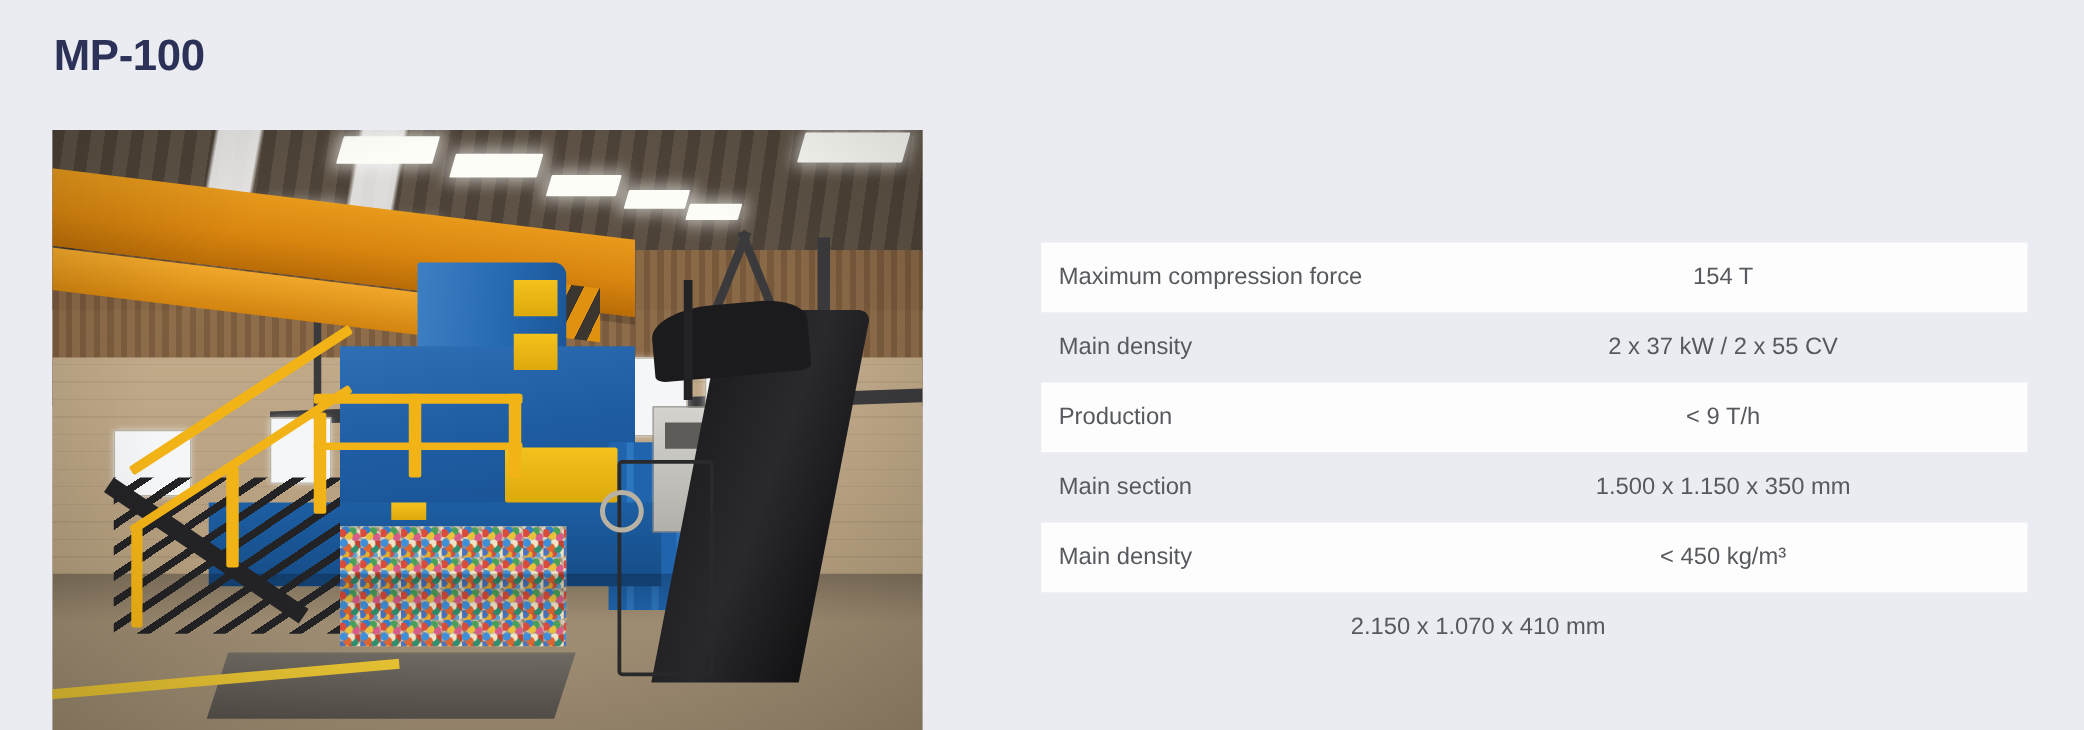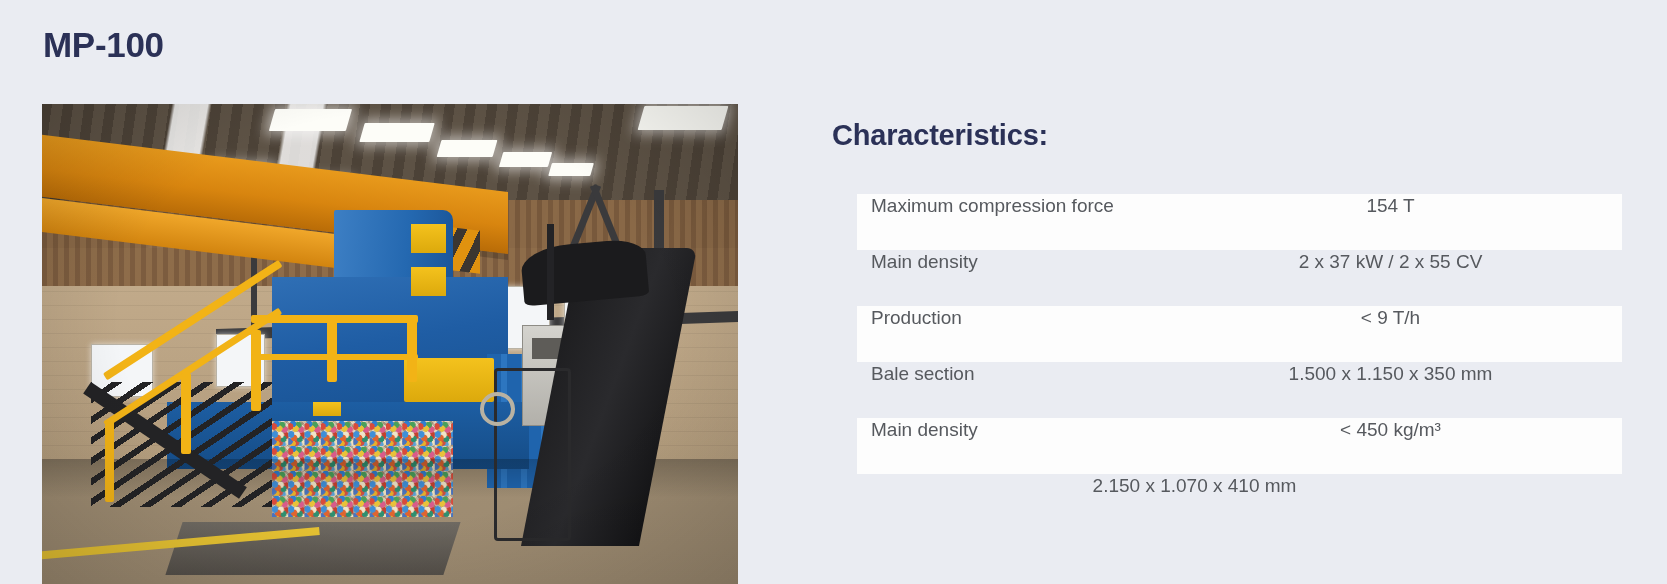--- a/index.html
+++ b/index.html
@@ -341,23 +341,23 @@
 
   .spec-table {
     position: absolute;
     left: 833px;
     top: 194px;
     width: 789px;
   }
 
   .spec-row {
     display: flex;
+    align-items: center;
     height: 56px;
     background: #eaecf2;
-    margin-left: 24px;
   }
   .spec-row.odd {
     background: #fdfdfd;
   }
 
   .spec-label {
     flex: 0 0 392px;
     padding-left: 14px;
     font-size: 19px;
     color: #56595e;
@@ -454,41 +454,40 @@
       <div class="ph-rack"></div>
       <div class="ph-coil"></div>
 
       <div class="ph-floor-plate"></div>
       <div class="ph-floor-line"></div>
 
       <div class="ph-vignette"></div>
     </div>
   </figure>
 
-  <h2 class="char-heading">Characteristics:</h2>
 
   <div class="spec-table">
 
     <div class="spec-row odd">
       <div class="spec-label">Maximum compression force</div>
       <div class="spec-value">154 T</div>
     </div>
 
     <div class="spec-row even">
       <div class="spec-label">Main density</div>
       <div class="spec-value">2 x 37 kW / 2 x 55 CV</div>
     </div>
 
     <div class="spec-row odd">
       <div class="spec-label">Production</div>
       <div class="spec-value">&lt; 9 T/h</div>
     </div>
 
     <div class="spec-row even">
-      <div class="spec-label">Bale section</div>
+      <div class="spec-label">Main section</div>
       <div class="spec-value">1.500 x 1.150 x 350 mm</div>
     </div>
 
     <div class="spec-row odd">
       <div class="spec-label">Main density</div>
       <div class="spec-value">&lt; 450 kg/m³</div>
     </div>
 
     <div class="spec-row even">
       <div class="spec-value">2.150 x 1.070 x 410 mm</div>

